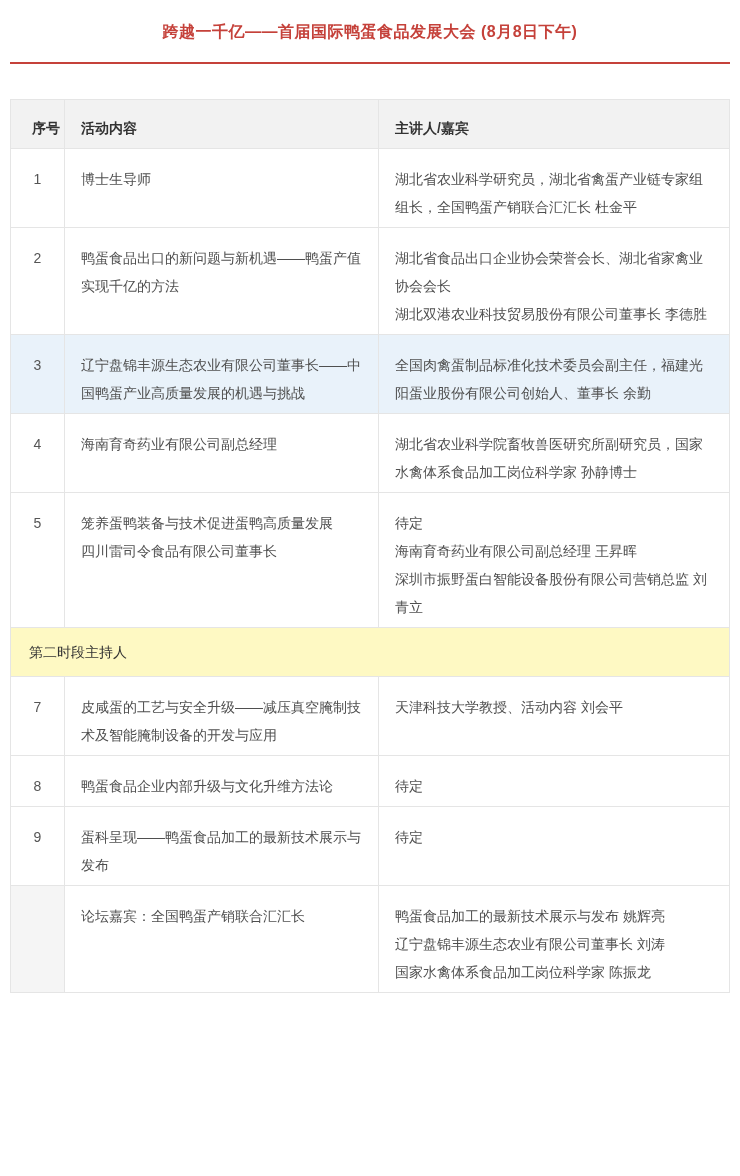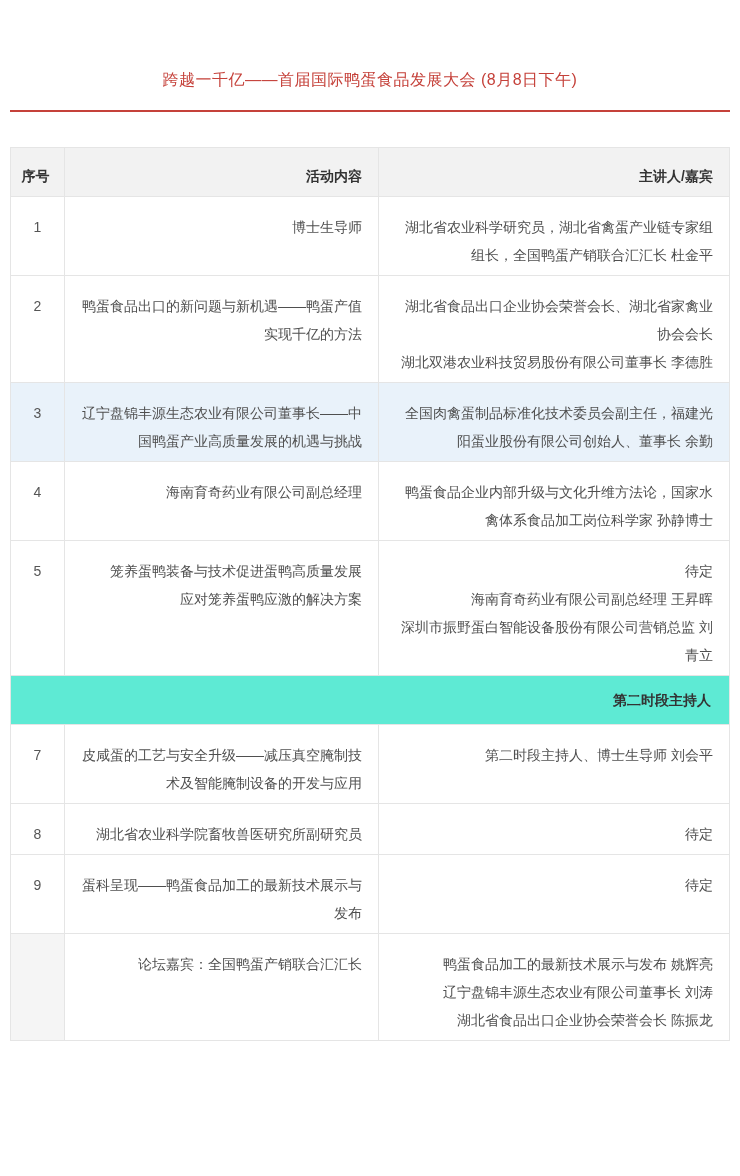--- a/index.html
+++ b/index.html
@@ -17,24 +17,23 @@
     width:740px;
     min-height:1176px;
     background:#ffffff;
     font-family:"Liberation Sans","DejaVu Sans",sans-serif;
     color:var(--text);
   }
   .page-title{
     padding-top:22px;
     text-align:center;
     font-size:16px;
-    font-weight:normal;
+    font-weight:bold;
     color:var(--accent);
     letter-spacing:0.5px;
-    margin-top:48px;
   }
   .rule{
     margin:19px 10px 0 10px;
     height:0;
     border-top:2px solid var(--accent);
   }
   .table-wrap{
     margin:35px 10px 40px 10px;
   }
   table{
@@ -42,55 +41,55 @@
     border-collapse:collapse;
     table-layout:fixed;
   }
   col.c-num{width:54px;}
   col.c-act{width:314px;}
   th,td{
     border:1px solid var(--border);
     vertical-align:top;
     font-size:14px;
     line-height:28px;
-    text-align:right;
+    text-align:left;
   }
   th{
     background:var(--header-bg);
     color:var(--dark);
     font-weight:bold;
     padding:14px 16px 6px 16px;
   }
   th.num-h{
-    text-align:center;
+    text-align:right;
     padding-left:0;
     padding-right:4px;
   }
   td{
     padding:16px 16px 6px 16px;
     color:var(--text);
   }
   td.num{
     text-align:center;
     padding-left:4px;
     padding-right:4px;
     color:#555555;
   }
   td.num.gray{
     background:var(--numgray);
   }
   tr.highlight td{
     background:var(--highlight);
   }
   td.section-cell{
-    font-weight:bold;
+    font-weight:normal;
     color:var(--dark);
     padding:10px 18px;
     line-height:28px;
-    background:#5eead4;
+    background:#fef9c3;
   }
 </style>
 </head>
 <body>
 
 <div class="page-title">跨越一千亿——首届国际鸭蛋食品发展大会 (8月8日下午)</div>
 <div class="rule"></div>
 
 <div class="table-wrap">
   <table>
@@ -134,51 +133,51 @@
           <td>
             <div>全国肉禽蛋制品标准化技术委员会副主任，福建光阳蛋业股份有限公司创始人、董事长 余勤</div>
           </td>
         </tr>
         <tr>
           <td class="num">4</td>
           <td>
             <div>海南育奇药业有限公司副总经理</div>
           </td>
           <td>
-            <div>鸭蛋食品企业内部升级与文化升维方法论，国家水禽体系食品加工岗位科学家 孙静博士</div>
+            <div>湖北省农业科学院畜牧兽医研究所副研究员，国家水禽体系食品加工岗位科学家 孙静博士</div>
           </td>
         </tr>
         <tr>
           <td class="num">5</td>
           <td>
             <div>笼养蛋鸭装备与技术促进蛋鸭高质量发展</div>
-            <div>应对笼养蛋鸭应激的解决方案</div>
+            <div>四川雷司令食品有限公司董事长</div>
           </td>
           <td>
             <div>待定</div>
             <div>海南育奇药业有限公司副总经理 王昇晖</div>
             <div>深圳市振野蛋白智能设备股份有限公司营销总监 刘青立</div>
           </td>
         </tr>
         <tr>
           <td colspan="3" class="section-cell">第二时段主持人</td>
         </tr>
         <tr>
           <td class="num">7</td>
           <td>
             <div>皮咸蛋的工艺与安全升级——减压真空腌制技术及智能腌制设备的开发与应用</div>
           </td>
           <td>
-            <div>第二时段主持人、博士生导师 刘会平</div>
+            <div>天津科技大学教授、活动内容 刘会平</div>
           </td>
         </tr>
         <tr>
           <td class="num">8</td>
           <td>
-            <div>湖北省农业科学院畜牧兽医研究所副研究员</div>
+            <div>鸭蛋食品企业内部升级与文化升维方法论</div>
           </td>
           <td>
             <div>待定</div>
           </td>
         </tr>
         <tr>
           <td class="num">9</td>
           <td>
             <div>蛋科呈现——鸭蛋食品加工的最新技术展示与发布</div>
           </td>
@@ -187,18 +186,18 @@
           </td>
         </tr>
         <tr>
           <td class="num gray"></td>
           <td>
             <div>论坛嘉宾：全国鸭蛋产销联合汇汇长</div>
           </td>
           <td>
             <div>鸭蛋食品加工的最新技术展示与发布 姚辉亮</div>
             <div>辽宁盘锦丰源生态农业有限公司董事长 刘涛</div>
-            <div>湖北省食品出口企业协会荣誉会长 陈振龙</div>
+            <div>国家水禽体系食品加工岗位科学家 陈振龙</div>
           </td>
         </tr>
       </tbody>
   </table>
 </div>
 
 </body></html>

